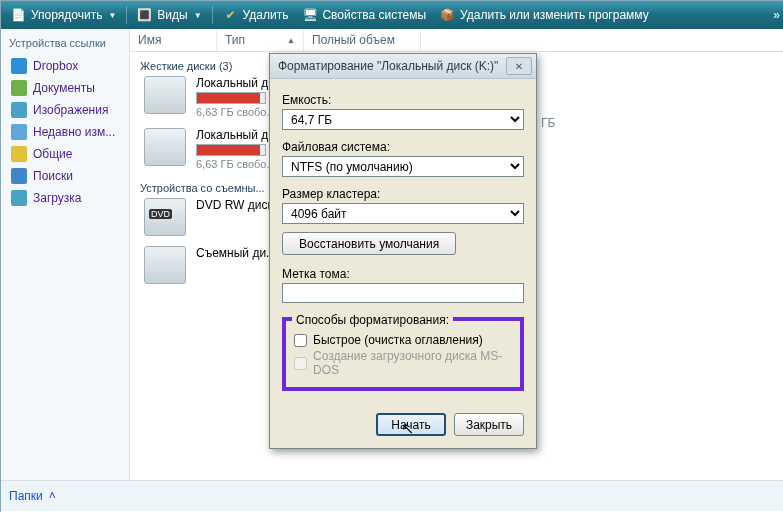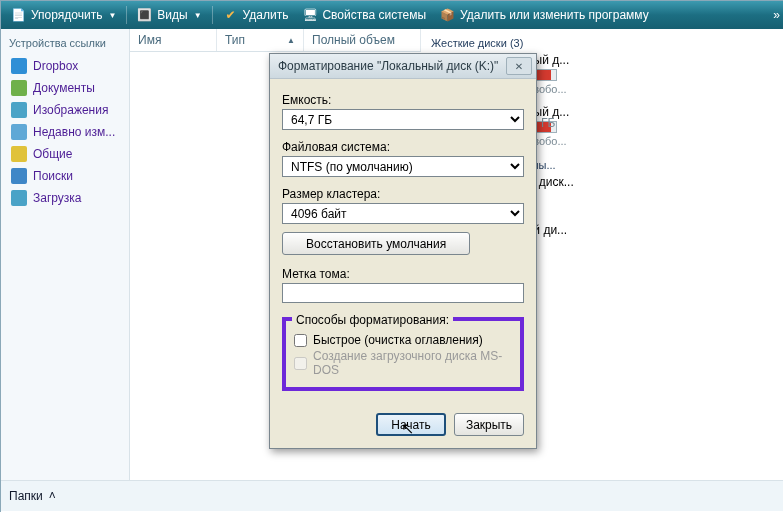--- a/index.html
+++ b/index.html
@@ -10,45 +10,45 @@
   .tico{width:16px;height:16px;display:inline-flex;align-items:center;justify-content:center;}
   .tsep{width:1px;height:18px;background:rgba(255,255,255,0.3);margin:0 2px;}
   .tdrop{font-size:8px;margin-left:2px;}
   .chev{margin-left:auto;font-size:12px;}
   
   .body{display:flex;height:451px;}
   .sidebar{width:128px;background:#f4f8fb;border-right:1px solid #d8e2e8;padding:6px 0 0 0;display:flex;flex-direction:column;}
   .side-hdr{color:#4a6b7e;padding:2px 8px 6px;font-size:11px;}
   .side-item{display:flex;align-items:center;gap:6px;padding:3px 6px 3px 10px;color:#4c1d95;cursor:default;}
   .fico{width:16px;height:16px;border-radius:2px;}
-  .main{flex:1;display:flex;background:#fff;position:relative;}
+  .main{flex:1;display:flex;flex-direction:column;background:#fff;position:relative;}
   .cols{display:flex;height:22px;border-bottom:1px solid #d8e2e8;font-size:12px;color:#4a6b7e;}
   .col{padding:3px 8px;border-right:1px solid #e2e9ee;display:flex;align-items:center;gap:2px;}
   .content{flex:1;padding:4px 0 0 8px;overflow:hidden;}
   .grp-hdr{color:#1e395b;padding:4px 0 2px 2px;font-size:11px;}
   .drive{display:flex;align-items:flex-start;gap:10px;padding:2px 0 8px 6px;}
   .dico{width:40px;height:36px;background:linear-gradient(#eef2f5,#c7d2d9);border:1px solid #9fb0ba;border-radius:3px;position:relative;}
   .dico.dvd::after{content:"DVD";position:absolute;top:10px;left:4px;font-size:9px;background:#333;color:#fff;padding:0 2px;border-radius:2px;}
   .drive-info{display:flex;flex-direction:column;gap:2px;}
   .dname{color:#000;}
   .bar{width:68px;height:10px;border:1px solid #9fb0ba;background:#e9edf0;position:relative;}
   .barfill{height:100%;background:#d43a2f;}
   .dfree{color:#7a8a94;font-size:11px;}
   
-  .footer{height:30px;border-top:1px solid #d8e2e8;background:#eef5f9;display:flex;align-items:center;padding:0 8px;color:#0f172a;}
+  .footer{height:30px;border-top:1px solid #d8e2e8;background:#eef5f9;display:flex;align-items:center;padding:0 8px;color:#1d4ed8;}
   .footer .up{margin-left:6px;}
   
   .dialog{position:absolute;left:268px;top:52px;width:266px;background:#ece9d8;border:1px solid #7a868e;box-shadow:2px 3px 8px rgba(0,0,0,0.4);}
   .dlg-title{height:24px;background:linear-gradient(#e8eef2,#cdd9e0);display:flex;align-items:center;padding:0 4px 0 8px;font-size:12px;color:#2b3c46;border-bottom:1px solid #b8c4cc;}
   .dlg-close{margin-left:auto;width:24px;height:16px;background:#d7e1e7;border:1px solid #9fb0ba;border-radius:2px;display:flex;align-items:center;justify-content:center;font-size:10px;color:#4a5c66;}
   .dlg-body{padding:10px 12px 12px;}
   .lbl{margin:4px 0 2px;color:#000;}
   .sel{width:100%;height:21px;border:1px solid #7a868e;background:#fff;font-size:12px;padding:1px 4px;box-sizing:border-box;}
   .btn{height:23px;border:1px solid #7a868e;background:linear-gradient(#fefefe,#e4e4e0);border-radius:3px;font-size:12px;padding:0 10px;cursor:default;}
-  .btn-restore{margin:8px 0 4px;padding:0 23px;}
+  .btn-restore{margin:8px 0 4px;padding:0 16px;}
   .txt{width:100%;height:20px;border:1px solid #7a868e;background:#fff;box-sizing:border-box;padding:1px 4px;}
   .grp{border:4px solid #6d28d9;margin-top:14px;padding:10px 8px 8px;position:relative;}
   .grp-title{position:absolute;top:-8px;left:6px;background:#ece9d8;padding:0 4px;font-size:12px;}
   .chk{display:flex;align-items:center;gap:6px;margin:2px 0;}
   .chk input{margin:0;}
   .chk.disabled{color:#9a9a9a;}
   .dlg-foot{display:flex;justify-content:flex-end;gap:8px;margin-top:22px;}
   .dlg-foot .btn{min-width:70px;}
   .btn.primary{border:2px solid #1e4f7a;background:linear-gradient(#eaf3fb,#cfe3f3);}
   .cursor{position:absolute;left:400px;top:418px;font-size:16px;pointer-events:none;}

